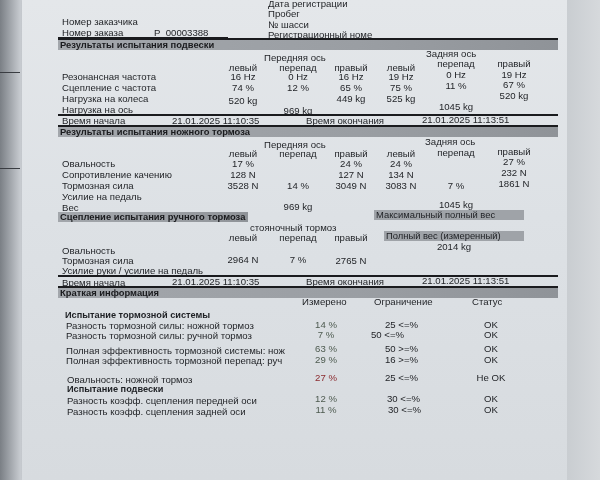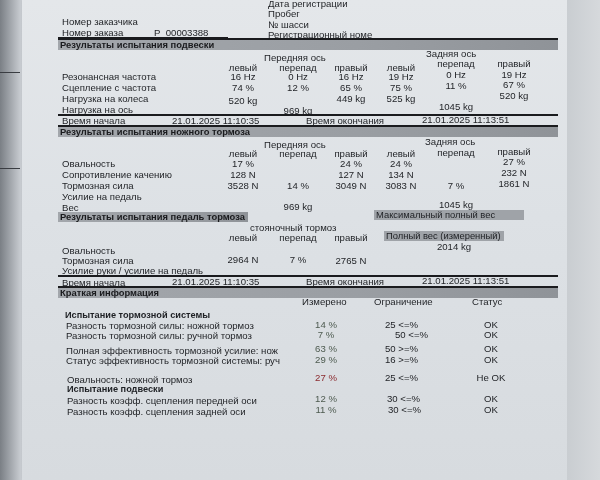--- a/index.html
+++ b/index.html
@@ -146,27 +146,27 @@
   </div>
   <div>
     <span class="abs" style="left:4px;top:192px">Усилие на педаль</span>
   </div>
   <div>
     <span class="abs" style="left:4px;top:203px">Вес</span>
     <span class="abs c" style="left:215px;top:202px;width:50px">969 kg</span>
     <span class="abs c" style="left:370px;top:200px;width:56px">1045 kg</span>
   </div>
 
-  <div class="bar" style="top:212px;width:190px">Результаты испытания педаль тормоза</div>
+  <div class="bar" style="top:212px;width:190px">Сцепление испытания ручного тормоза</div>
   <div class="graybox" style="left:316px;top:210px;width:150px">Максимальный полный вес</div>
   <span class="abs" style="left:192px;top:223px">стояночный тормоз</span>
   <span class="abs c" style="left:160px;top:233px;width:50px">левый</span>
   <span class="abs c" style="left:215px;top:233px;width:50px">перепад</span>
   <span class="abs c" style="left:268px;top:233px;width:50px">правый</span>
-  <div class="graybox" style="left:326px;top:231px;width:120px">Полный вес (измеренный)</div>
+  <div class="graybox" style="left:326px;top:231px;width:140px">Полный вес (измеренный)</div>
   <span class="abs c" style="left:356px;top:242px;width:80px">2014 kg</span>
 
   <div>
     <span class="abs" style="left:4px;top:246px">Овальность</span>
   </div>
   <div>
     <span class="abs" style="left:4px;top:256px">Тормозная сила</span>
     <span class="abs c" style="left:160px;top:255px;width:50px">2964 N</span>
     <span class="abs c" style="left:215px;top:255px;width:50px">7 %</span>
     <span class="abs c" style="left:268px;top:256px;width:50px">2765 N</span>
@@ -190,31 +190,31 @@
 
   <div>
     <span class="abs" style="left:8px;top:321px">Разность тормозной силы: ножной тормоз</span>
     <span class="abs c g" style="left:248px;top:320px;width:40px">14 %</span>
     <span class="abs" style="left:327px;top:320px">25 &lt;=%</span>
     <span class="abs c" style="left:408px;top:320px;width:50px">OK</span>
   </div>
   <div>
     <span class="abs" style="left:8px;top:331px">Разность тормозной силы: ручной тормоз</span>
     <span class="abs c g" style="left:248px;top:330px;width:40px">7 %</span>
-    <span class="abs" style="left:337px;top:330px">50 &lt;=%</span>
+    <span class="abs" style="left:313px;top:330px">50 &lt;=%</span>
     <span class="abs c" style="left:408px;top:330px;width:50px">OK</span>
   </div>
   <div>
-    <span class="abs" style="left:8px;top:346px">Полная эффективность тормозной усилие: нож</span>
+    <span class="abs" style="left:8px;top:346px">Полная эффективность тормозной системы: нож</span>
     <span class="abs c g" style="left:248px;top:344px;width:40px">63 %</span>
     <span class="abs" style="left:327px;top:344px">50 &gt;=%</span>
     <span class="abs c" style="left:408px;top:344px;width:50px">OK</span>
   </div>
   <div>
-    <span class="abs" style="left:8px;top:356px">Статус эффективность тормозной системы: руч</span>
+    <span class="abs" style="left:8px;top:356px">Полная эффективность тормозной перепад: руч</span>
     <span class="abs c g" style="left:248px;top:355px;width:40px">29 %</span>
     <span class="abs" style="left:327px;top:355px">16 &gt;=%</span>
     <span class="abs c" style="left:408px;top:355px;width:50px">OK</span>
   </div>
   <div>
     <span class="abs" style="left:9px;top:375px">Овальность: ножной тормоз</span>
     <span class="abs c red" style="left:248px;top:373px;width:40px">27 %</span>
     <span class="abs" style="left:327px;top:373px">25 &lt;=%</span>
     <span class="abs c" style="left:404px;top:373px;width:58px">Не OK</span>
   </div>

